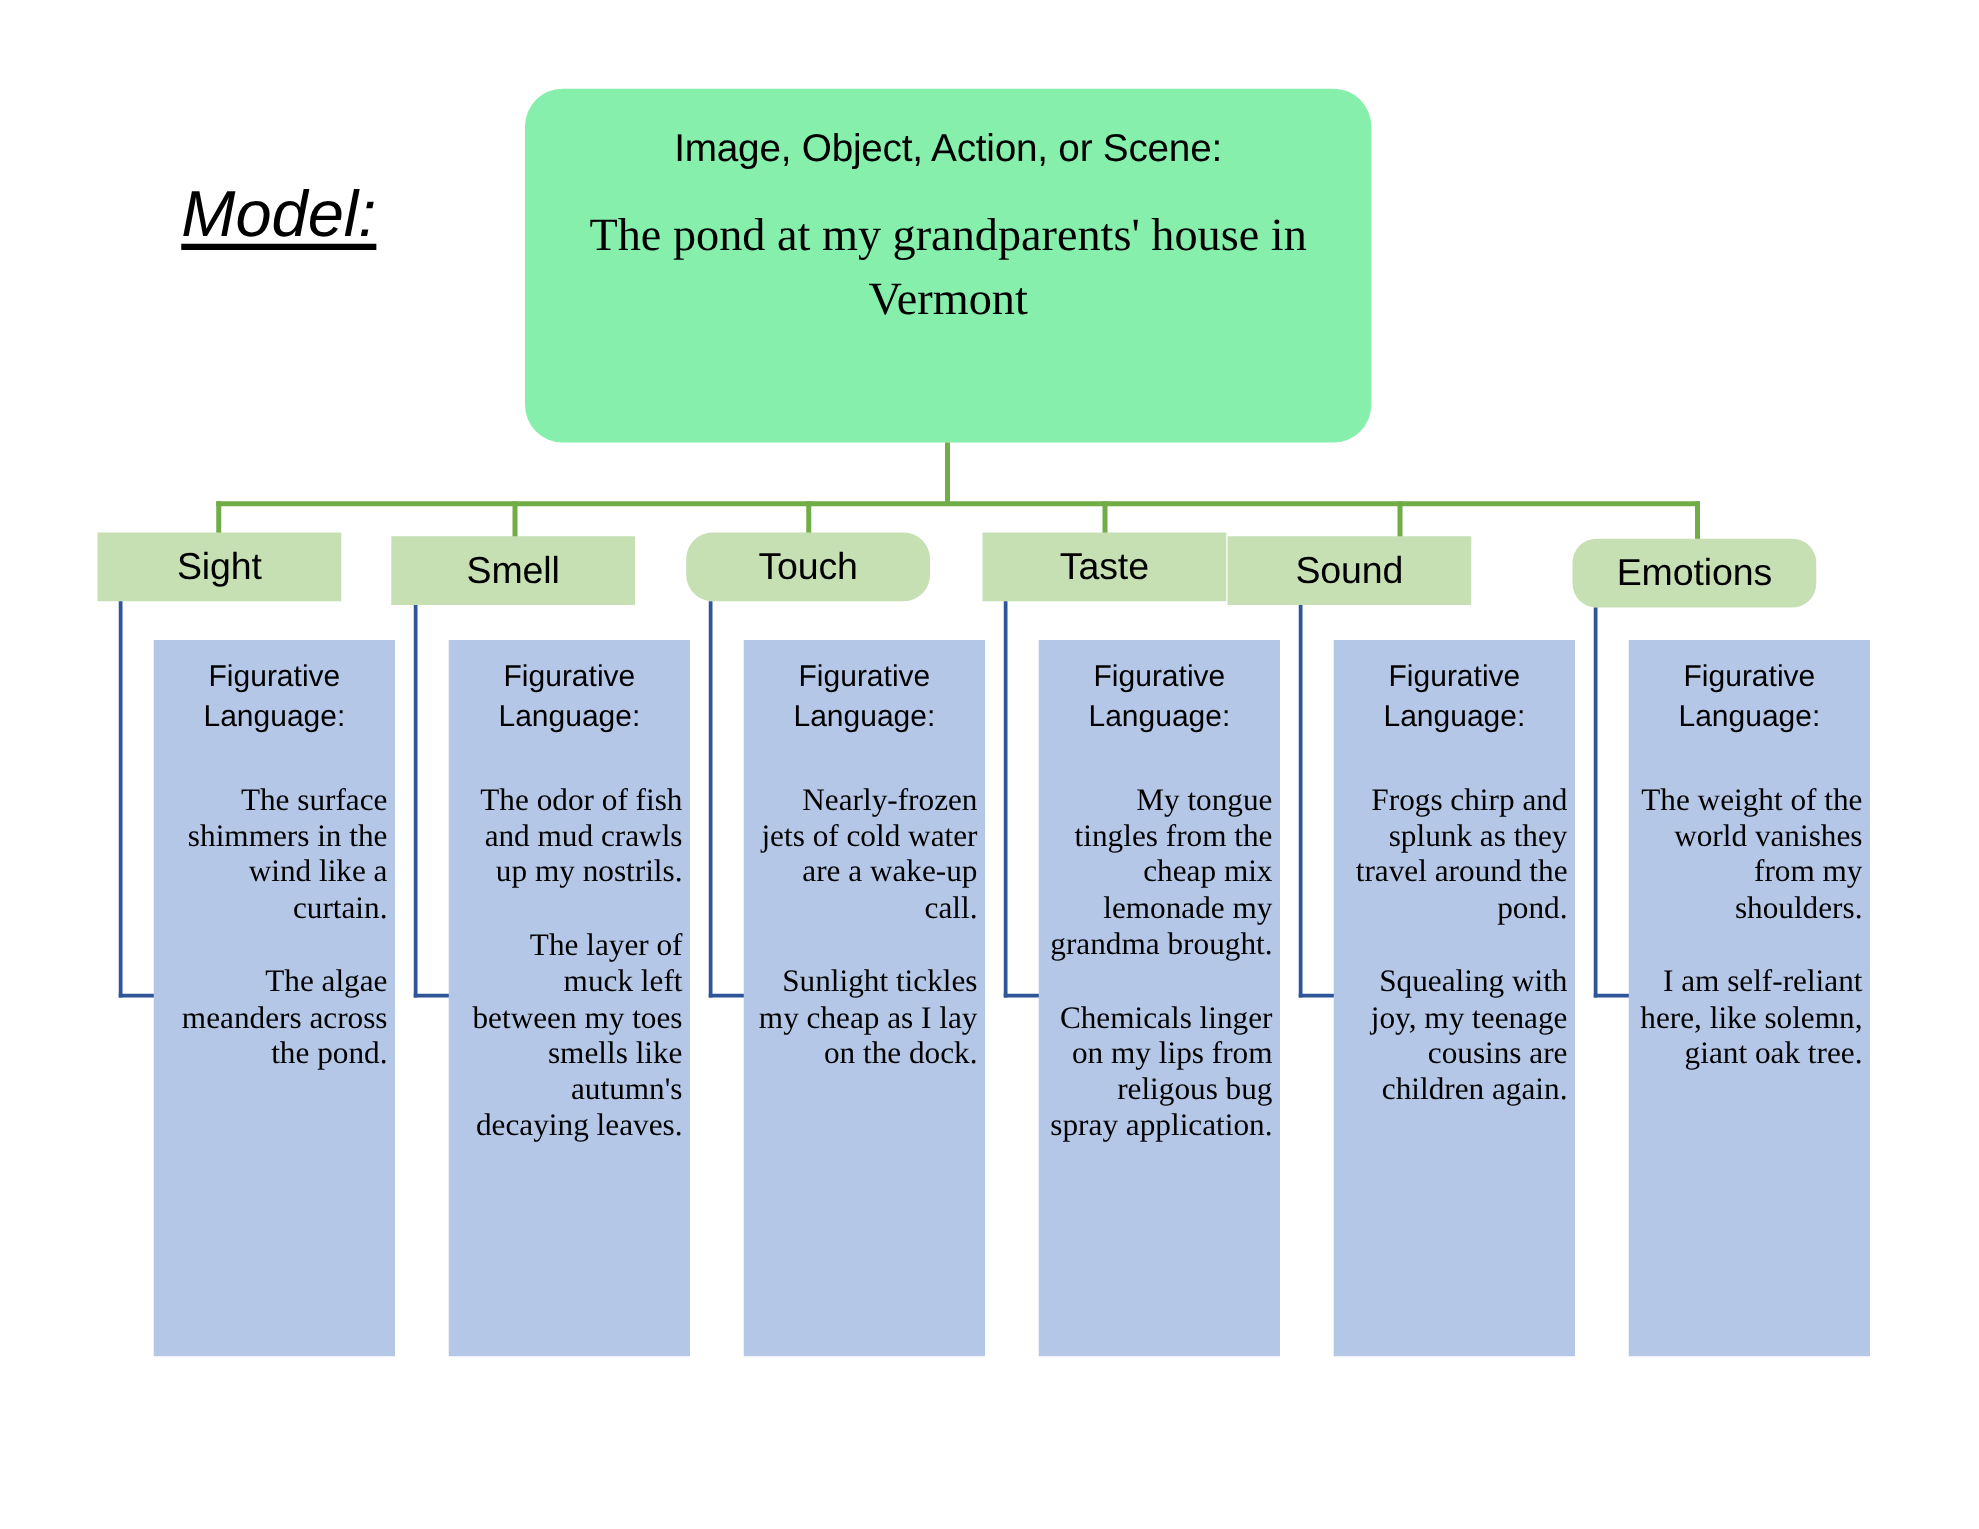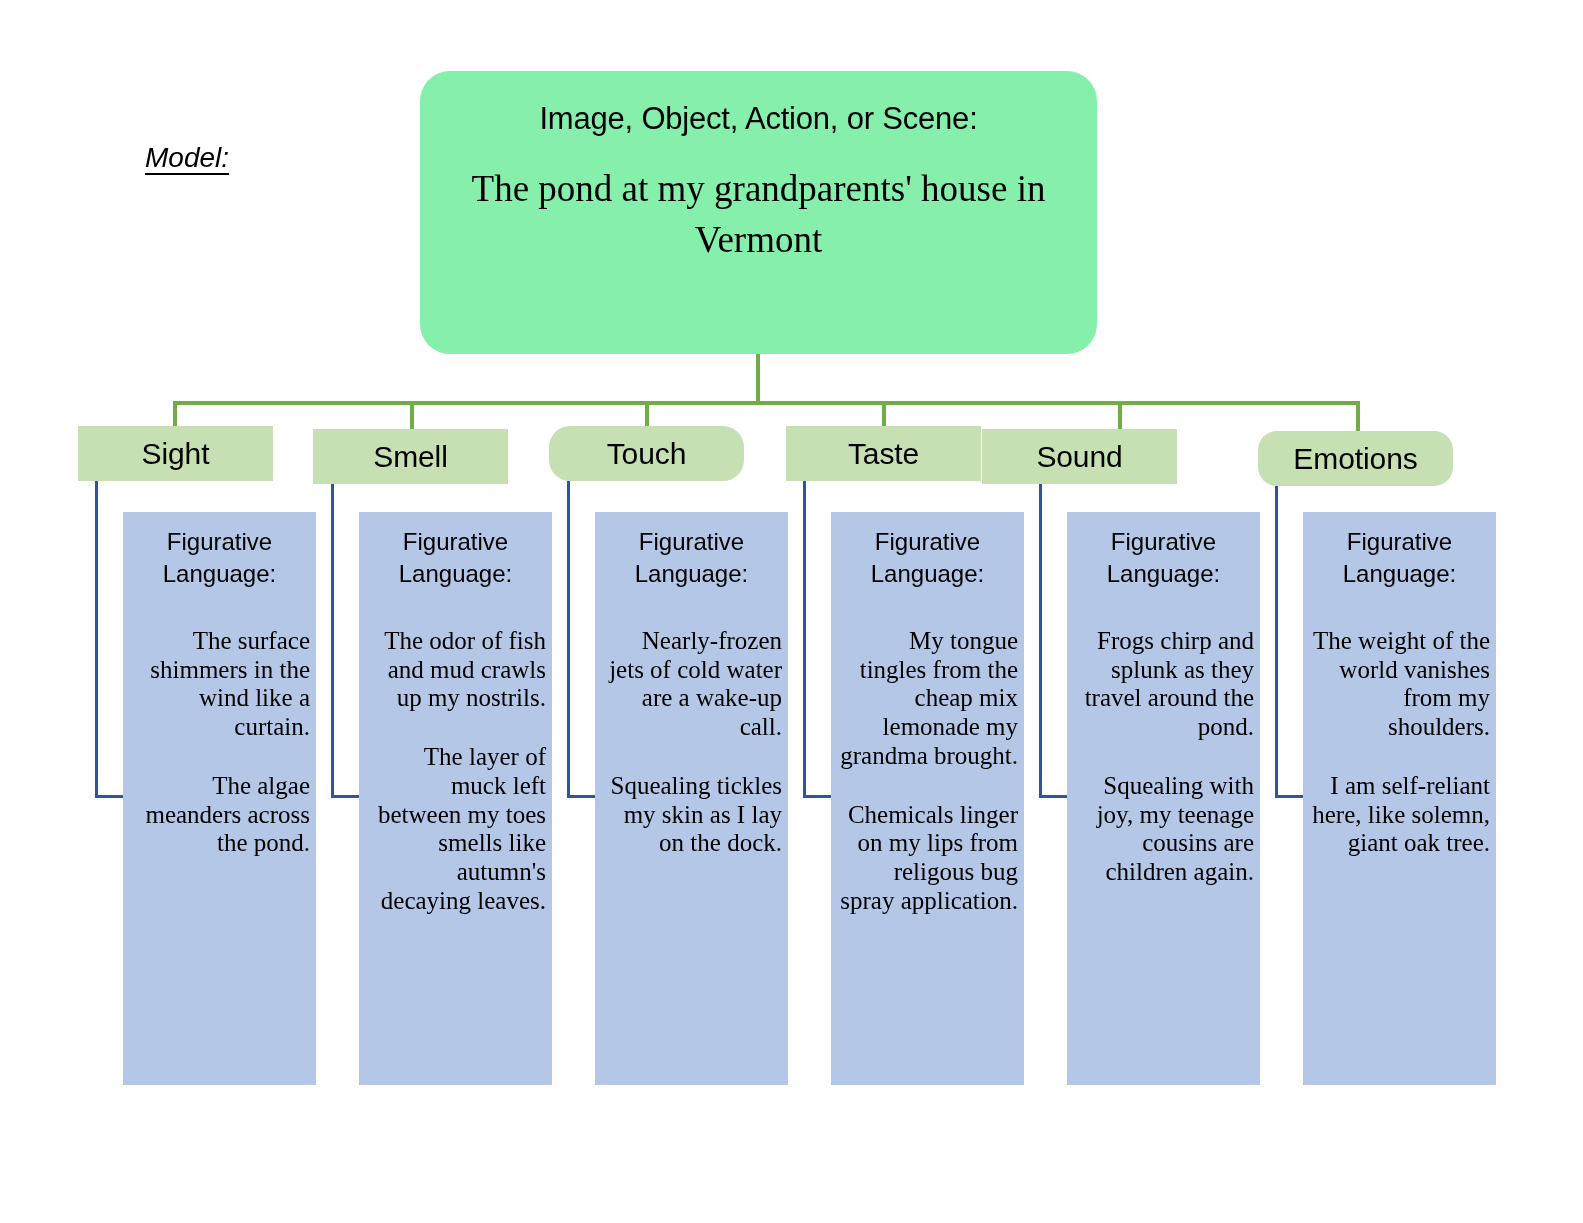--- a/index.html
+++ b/index.html
@@ -17,21 +17,21 @@
   }
 
   
   .model-label {
     position: absolute;
     left: 145px;
     top: 142px;
     font-family: "Liberation Sans", sans-serif;
     font-style: italic;
     font-weight: 400;
-    font-size: 28px;
+    font-size: 52px;
     color: #000000;
     text-decoration: underline;
     text-underline-offset: 6px;
     white-space: nowrap;
   }
 
   
   .root-box {
     position: absolute;
     left: 420px;
@@ -189,21 +189,21 @@
     <div class="col-entries">
       <div class="col-entry">The odor of fish and mud crawls up my nostrils.</div>
       <div class="col-entry">The layer of muck left between my toes smells like autumn's decaying leaves.</div>
     </div>
   </div>
 
   <div class="col-box" style="left:595px; top:512px; width:193px; height:573px;">
     <div class="col-heading">Figurative Language:</div>
     <div class="col-entries">
       <div class="col-entry">Nearly-frozen jets of cold water are a wake-up call.</div>
-      <div class="col-entry">Squealing tickles my skin as I lay on the dock.</div>
+      <div class="col-entry">Sunlight tickles my cheap as I lay on the dock.</div>
     </div>
   </div>
 
   <div class="col-box" style="left:831px; top:512px; width:193px; height:573px;">
     <div class="col-heading">Figurative Language:</div>
     <div class="col-entries">
       <div class="col-entry">My tongue tingles from the cheap mix lemonade my grandma brought.</div>
       <div class="col-entry">Chemicals linger on my lips from religous bug spray application.</div>
     </div>
   </div>

